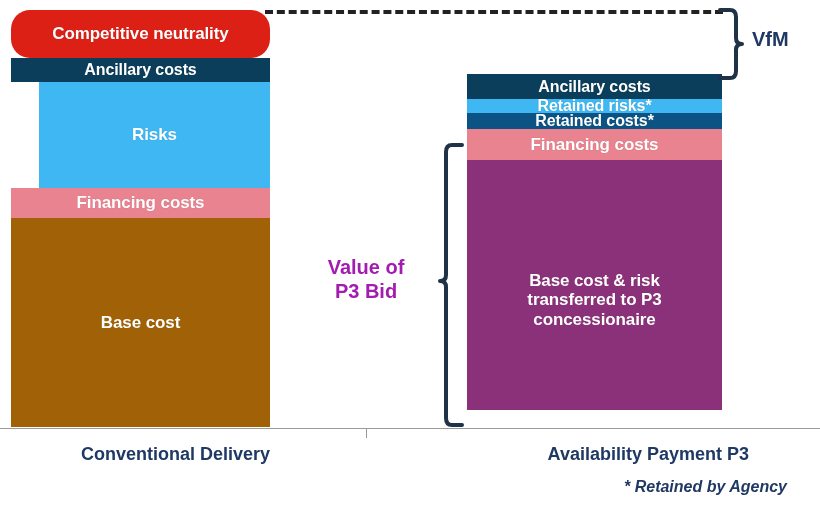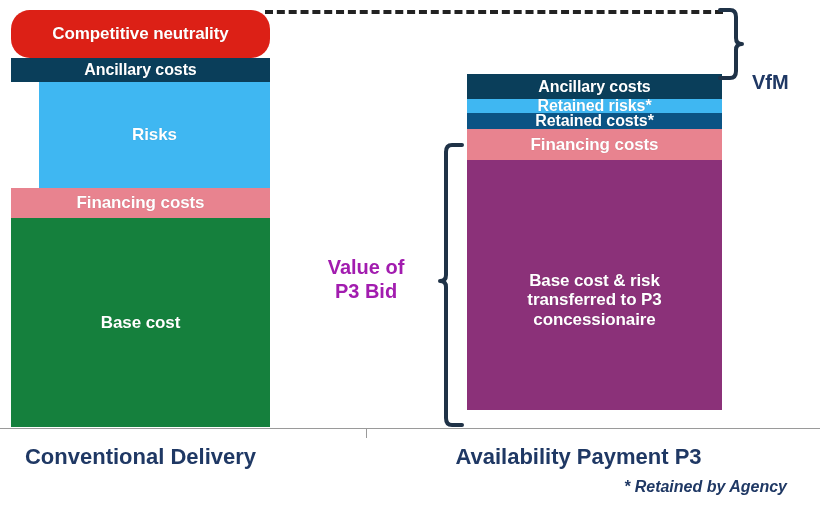--- a/index.html
+++ b/index.html
@@ -55,24 +55,24 @@
   }
   #axis-tick {
     position: absolute;
     width: 1px;
     background: #9a9a9a;
   }
 
   
   .cat-label {
     position: absolute;
-    text-align: center;
+    text-align: right;
     color: #1f3864;
     font-weight: bold;
-    font-size: 22px;
+    font-size: 18px;
     white-space: nowrap;
   }
 
   
   #dash-line {
     position: absolute;
     height: 0;
     border-top: 4px dashed #222222;
   }
 
@@ -81,21 +81,20 @@
     position: absolute;
   }
 
   
   #vfm-label {
     position: absolute;
     color: #1f3864;
     font-weight: bold;
     font-size: 20px;
     white-space: nowrap;
-    margin-top: 43px;
   }
   #p3bid-label {
     position: absolute;
     color: #a21caf;
     font-weight: bold;
     font-size: 20px;
     line-height: 1.2;
     text-align: center;
     white-space: nowrap;
   }
@@ -127,21 +126,21 @@
     </div>
 
     <div class="seg" style="height:106px; background:#3FB7F2; font-size:17px;margin-left:28px;">
       <span class="seg-label">Risks</span>
     </div>
 
     <div class="seg" style="height:30px; background:#E8838F; font-size:17px;">
       <span class="seg-label">Financing costs</span>
     </div>
 
-    <div class="seg" style="height:209px; background:#15803d; font-size:17px;">
+    <div class="seg" style="height:209px; background:#a16207; font-size:17px;">
       <span class="seg-label">Base cost</span>
     </div>
   </div>
 
   <div class="bar" id="bar-p3" style="left:467px; top:74px; width:255px; height:353px;">
 
     <div class="seg" style="height:25px; background:#0A3E5A; font-size:16px;">
       <span class="seg-label">Ancillary costs</span>
     </div>
 
@@ -179,21 +178,21 @@
     <span>P3 Bid</span>
   </div>
 
   <div id="axis-line" style="top:428px;"></div>
   <div id="axis-tick" style="left:366px; top:429px; height:9px;"></div>
 
   <div class="cat-label" style="left:11px; top:444px; width:259px;">
     <span>Conventional Delivery</span>
   </div>
 
-  <div class="cat-label" style="left:451px; top:444px; width:255px;">
+  <div class="cat-label" style="left:494px; top:444px; width:255px;">
     <span>Availability Payment P3</span>
   </div>
 
   <div id="footnote" style="left:616px; top:478px;">
     <span>* Retained by Agency</span>
   </div>
 
 </div>
 
 </body></html>

